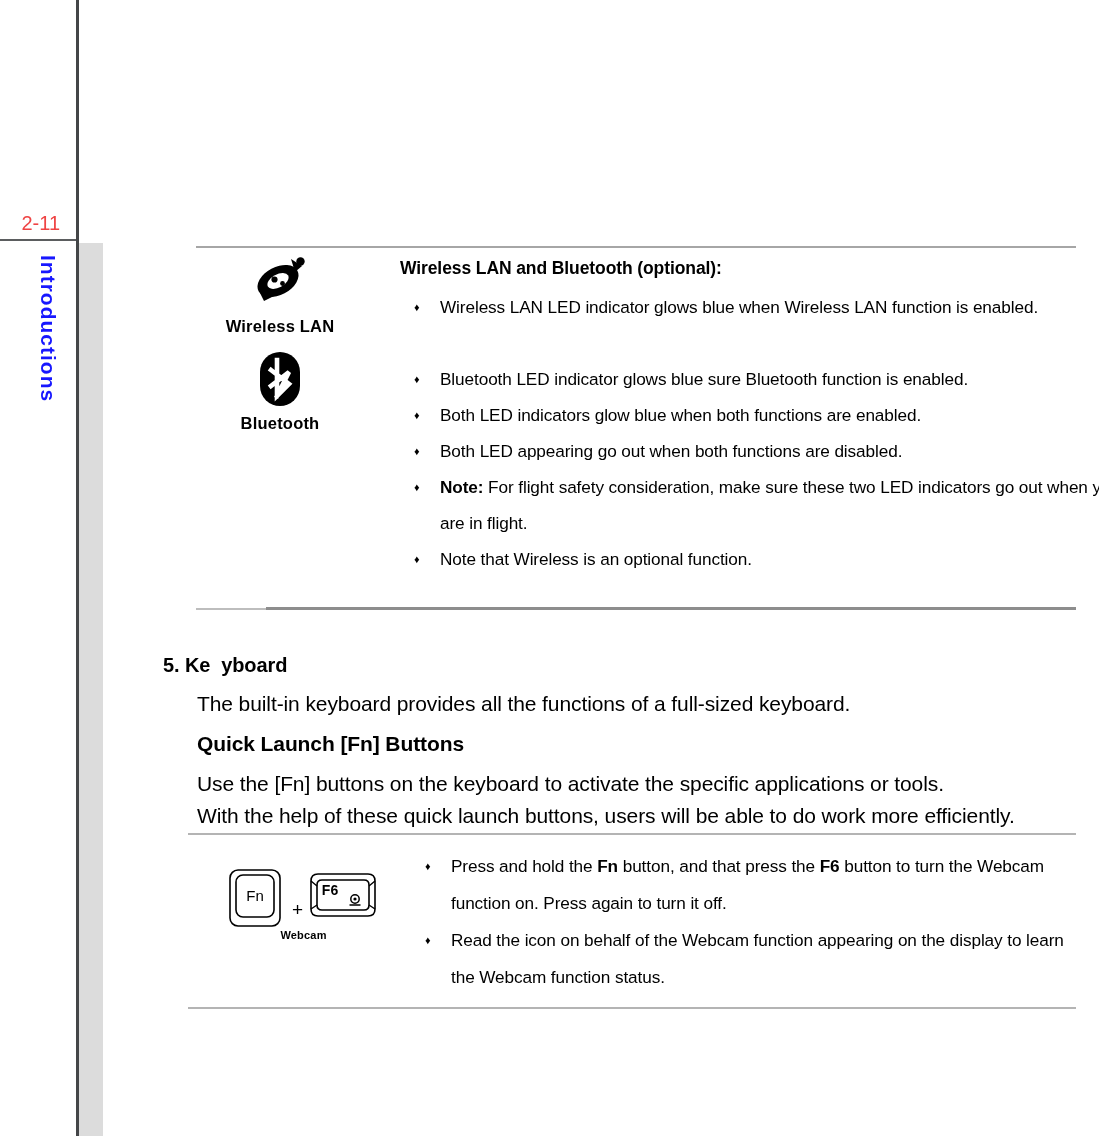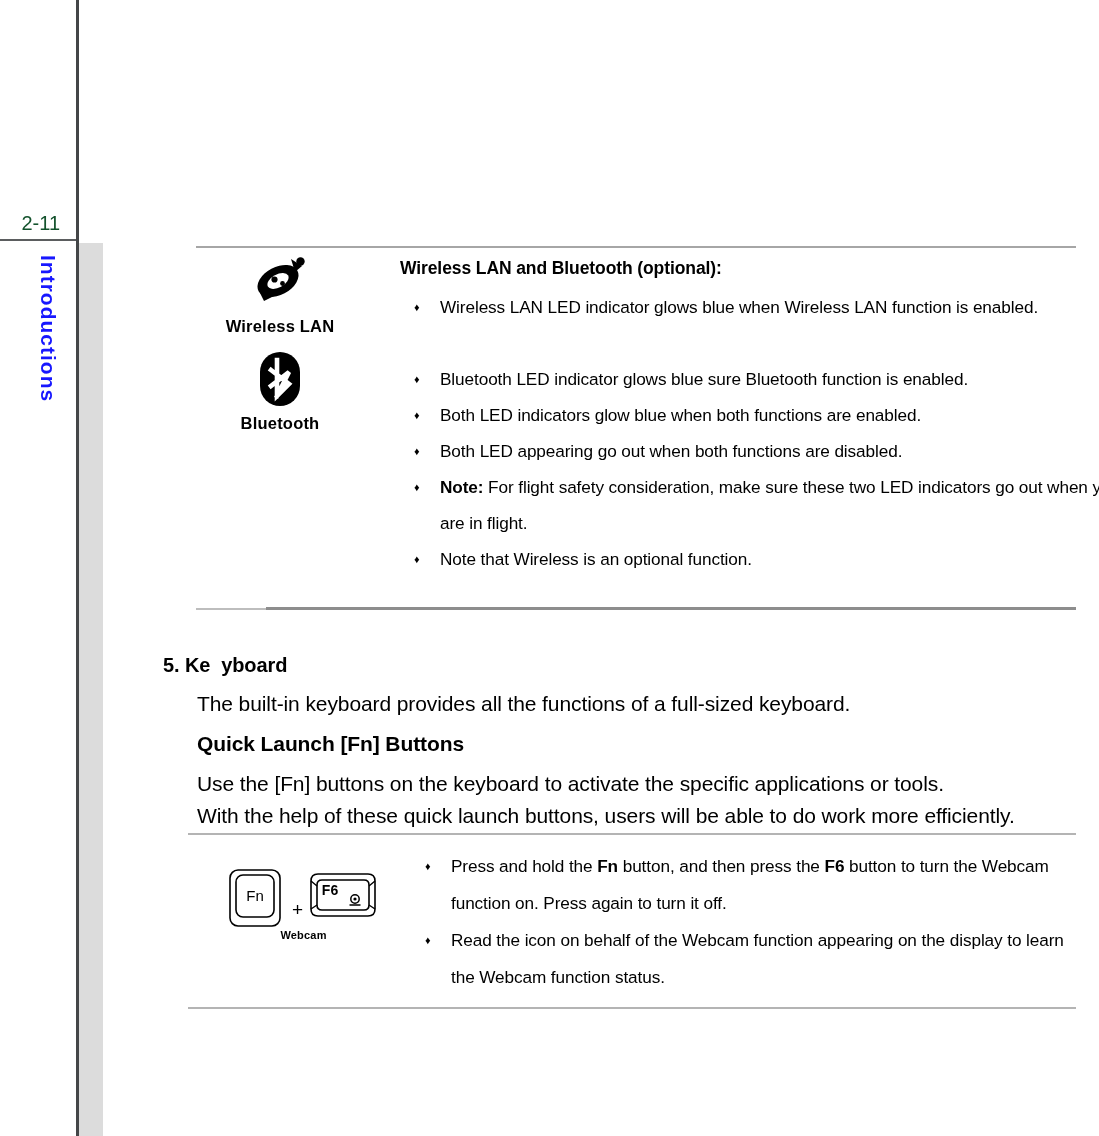--- a/index.html
+++ b/index.html
@@ -40,21 +40,21 @@
     width: 24px; height: 893px;
     background: #dcdcdc;
   }
   .page-number {
     position: absolute;
     left: 0; top: 212px;
     width: 60px;
     text-align: right;
     font-size: 20px;
     letter-spacing: 0px;
-    color: #14532d;
+    color: #ef4444;
   }
   .chapter-tab {
     position: absolute;
     left: 20px; top: 255px;
     width: 40px;
     font-size: 21px;
     font-weight: bold;
     color: #1717ff;
     writing-mode: vertical-rl;
     text-orientation: mixed;
@@ -333,21 +333,21 @@
       </svg>
 
     </div>
     <div class="t2-caption">Webcam</div>
   </div>
 
   <div class="t2-textcell">
     <ul class="bullets2">
       <li>
         <span class="bmark">♦</span>
-        <span><span>Press and hold the </span><b>Fn</b><span> button, and then press the </span><b>F6</b><span> button to turn the Webcam function on.    Press again to turn it off.</span></span>
+        <span><span>Press and hold the </span><b>Fn</b><span> button, and that press the </span><b>F6</b><span> button to turn the Webcam function on.    Press again to turn it off.</span></span>
       </li>
       <li>
         <span class="bmark">♦</span>
         <span><span>Read the icon on behalf of the Webcam function appearing on the display to learn the Webcam function status.</span></span>
       </li>
     </ul>
   </div>
 
 </div>
 

